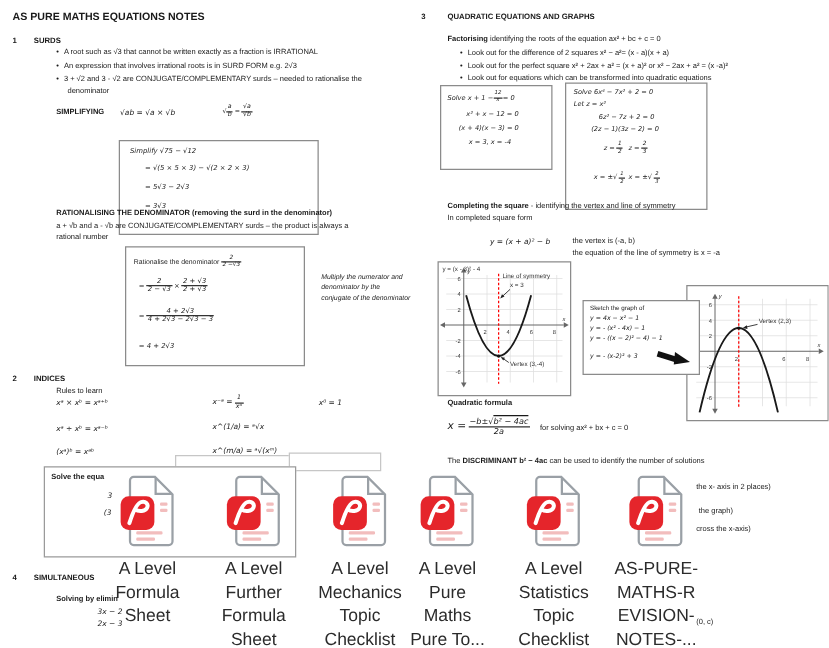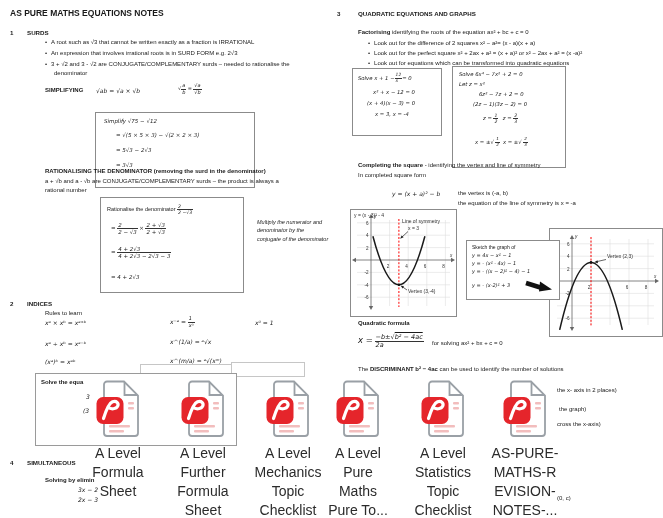--- a/index.html
+++ b/index.html
@@ -4,21 +4,21 @@
 <style>
   html,body{margin:0;padding:0}
   body{width:663px;height:518px;background:#fff;position:relative;overflow:hidden;
        font-family:"Liberation Sans",sans-serif;color:#1a1a1a}
   .abs{position:absolute;white-space:nowrap}
   .doc{font-size:6px;line-height:1.3}
   .b{font-weight:bold}
   .math{font-family:"DejaVu Sans",sans-serif;font-style:italic}
   .box{position:absolute;border:1px solid #8b8b8b;background:#fff}
   .fragbox{position:absolute;border:1px solid #c6c6c6;background:#fff}
-  .fr{display:inline-block;vertical-align:middle;line-height:1.1;font-style:italic;
+  .fr{display:inline-block;vertical-align:middle;text-align:center;line-height:1.1;font-style:italic;
       font-family:"DejaVu Sans",sans-serif}
   .fr .t{display:block;border-bottom:0.6px solid #333;padding:0 1px}
   .fr .m{display:block;padding:0 1px}
   .ov{text-decoration:overline}
   .bullet-line{display:flex;gap:4px}
   .note{font-style:italic;color:#222;white-space:pre-line;line-height:1.5}
   .tile{position:absolute;width:86px;text-align:center;cursor:default;z-index:10}
   .tile .lbl{margin-top:2px;font-size:14px;line-height:19px;color:#2b2b2b;white-space:pre-line;
              font-family:"Liberation Sans",sans-serif}
   svg text{font-family:"Liberation Sans",sans-serif;fill:#333}

